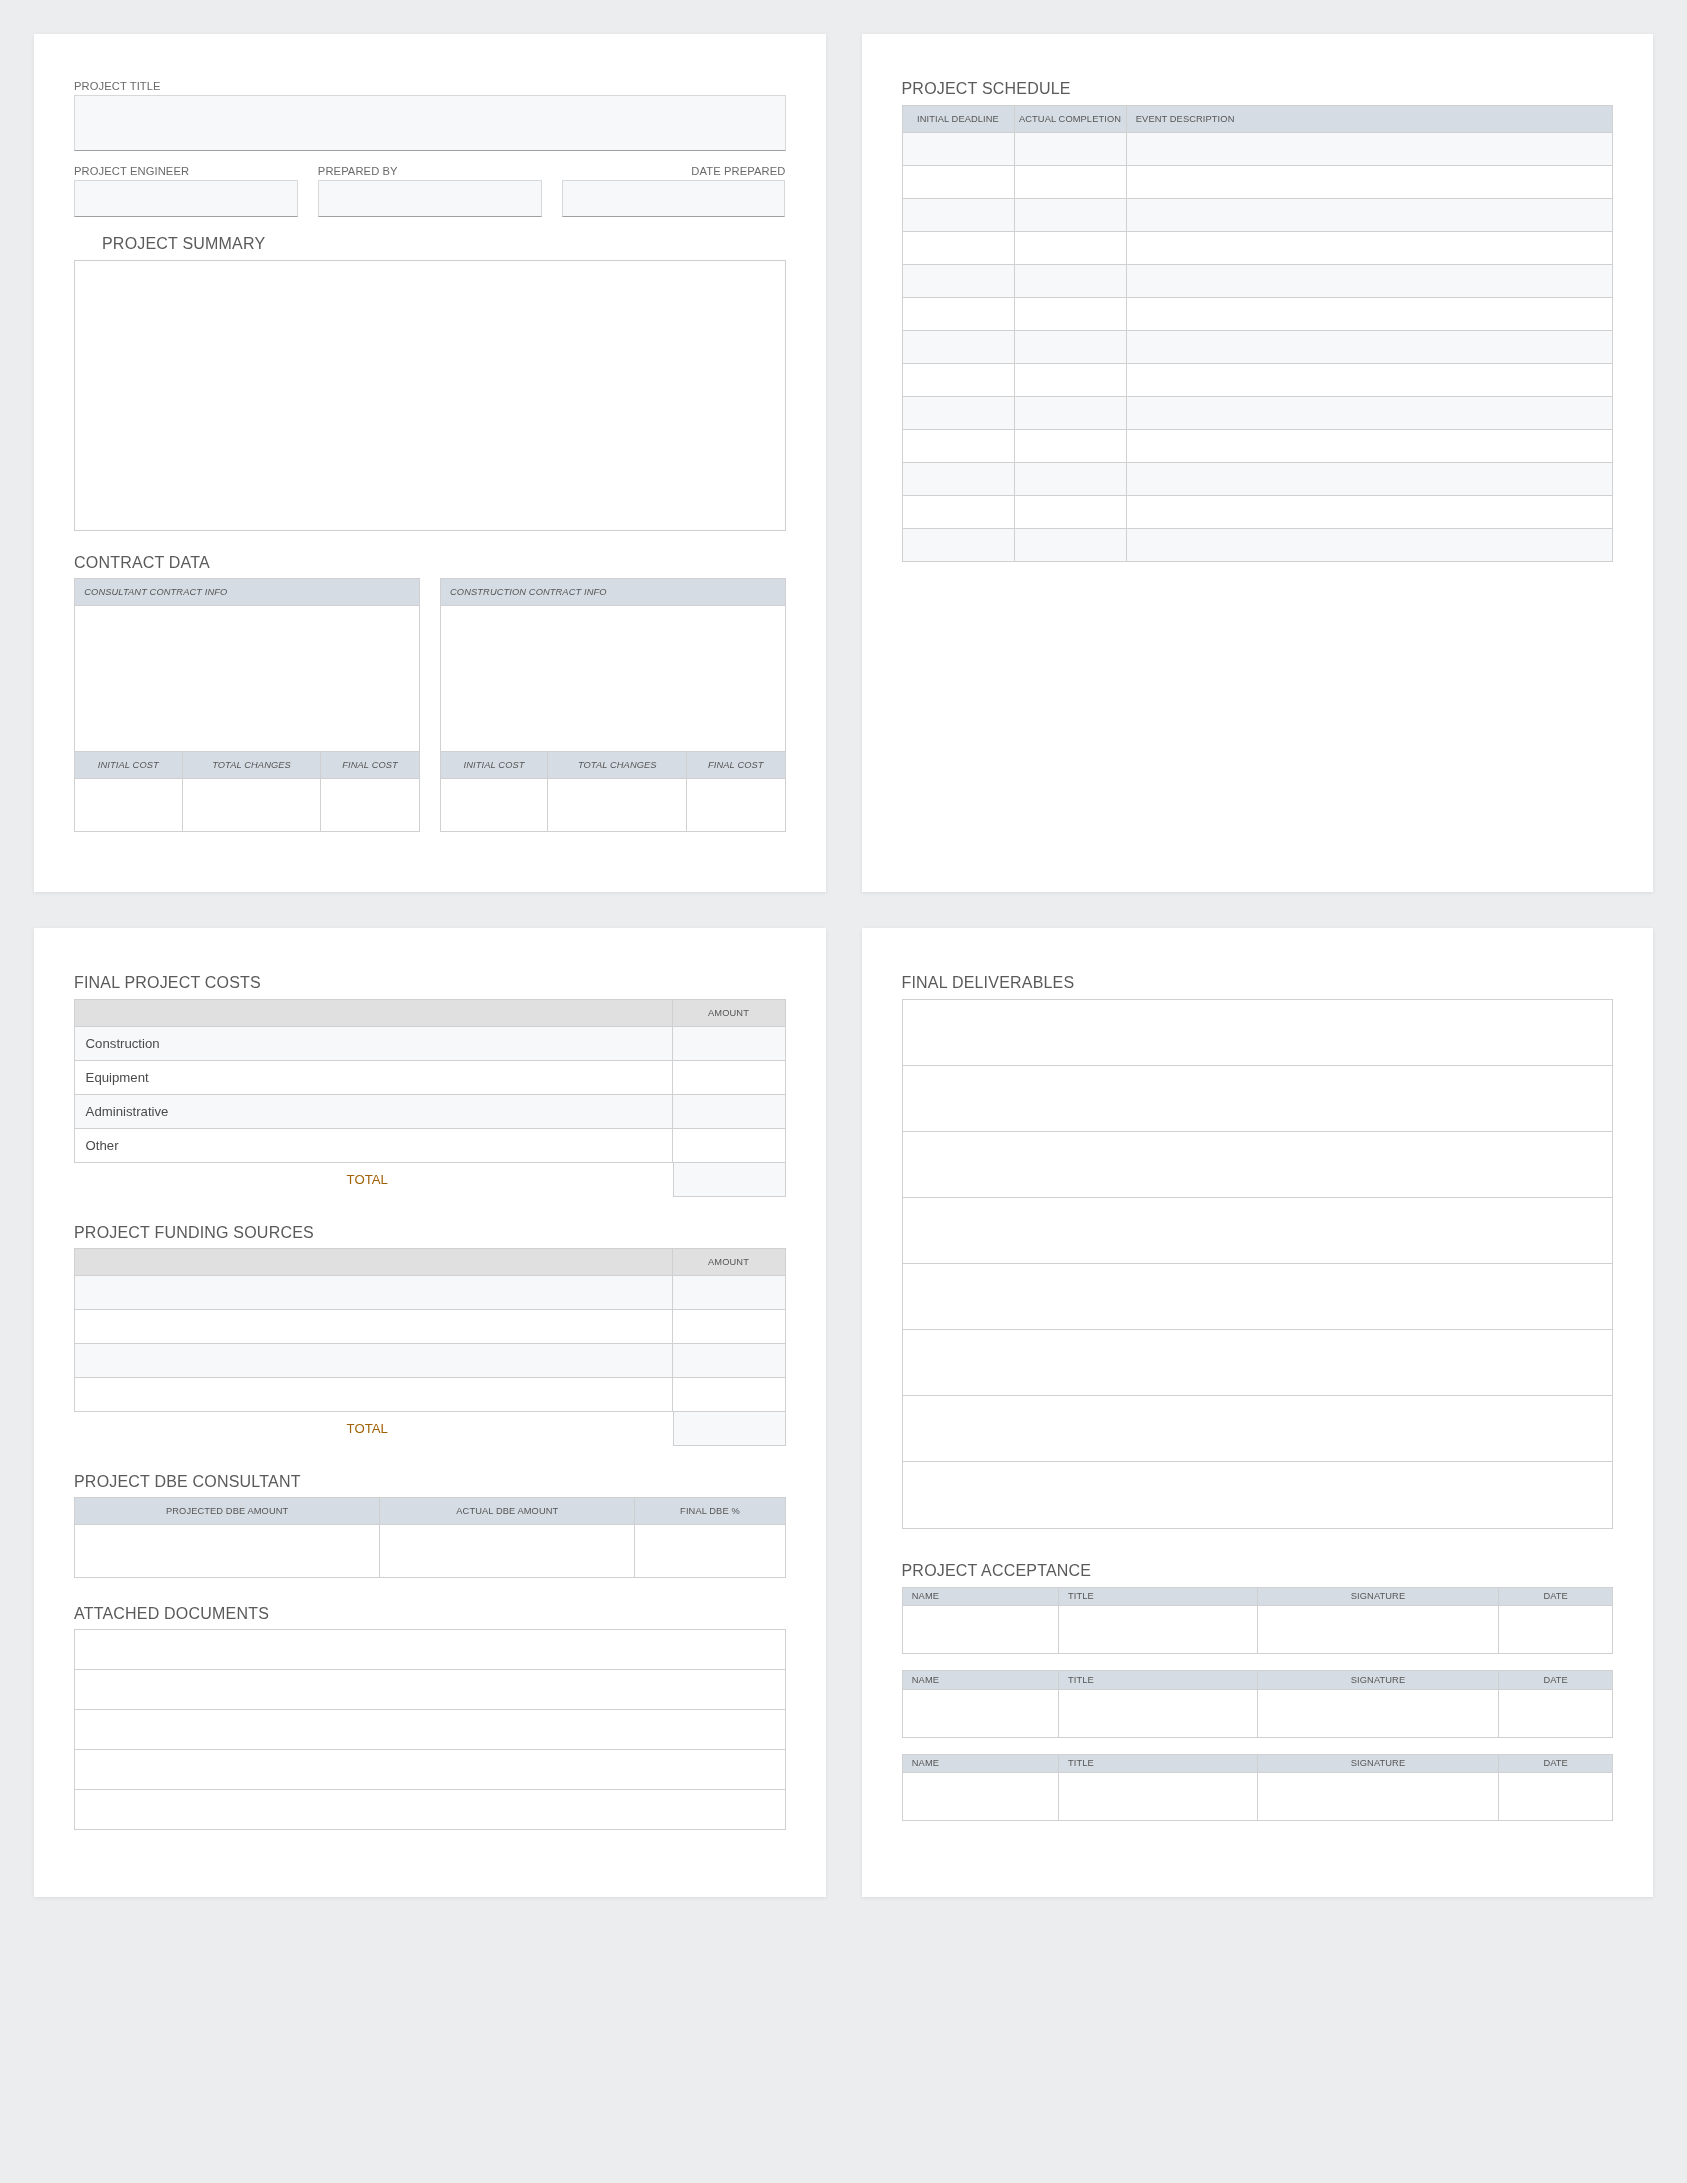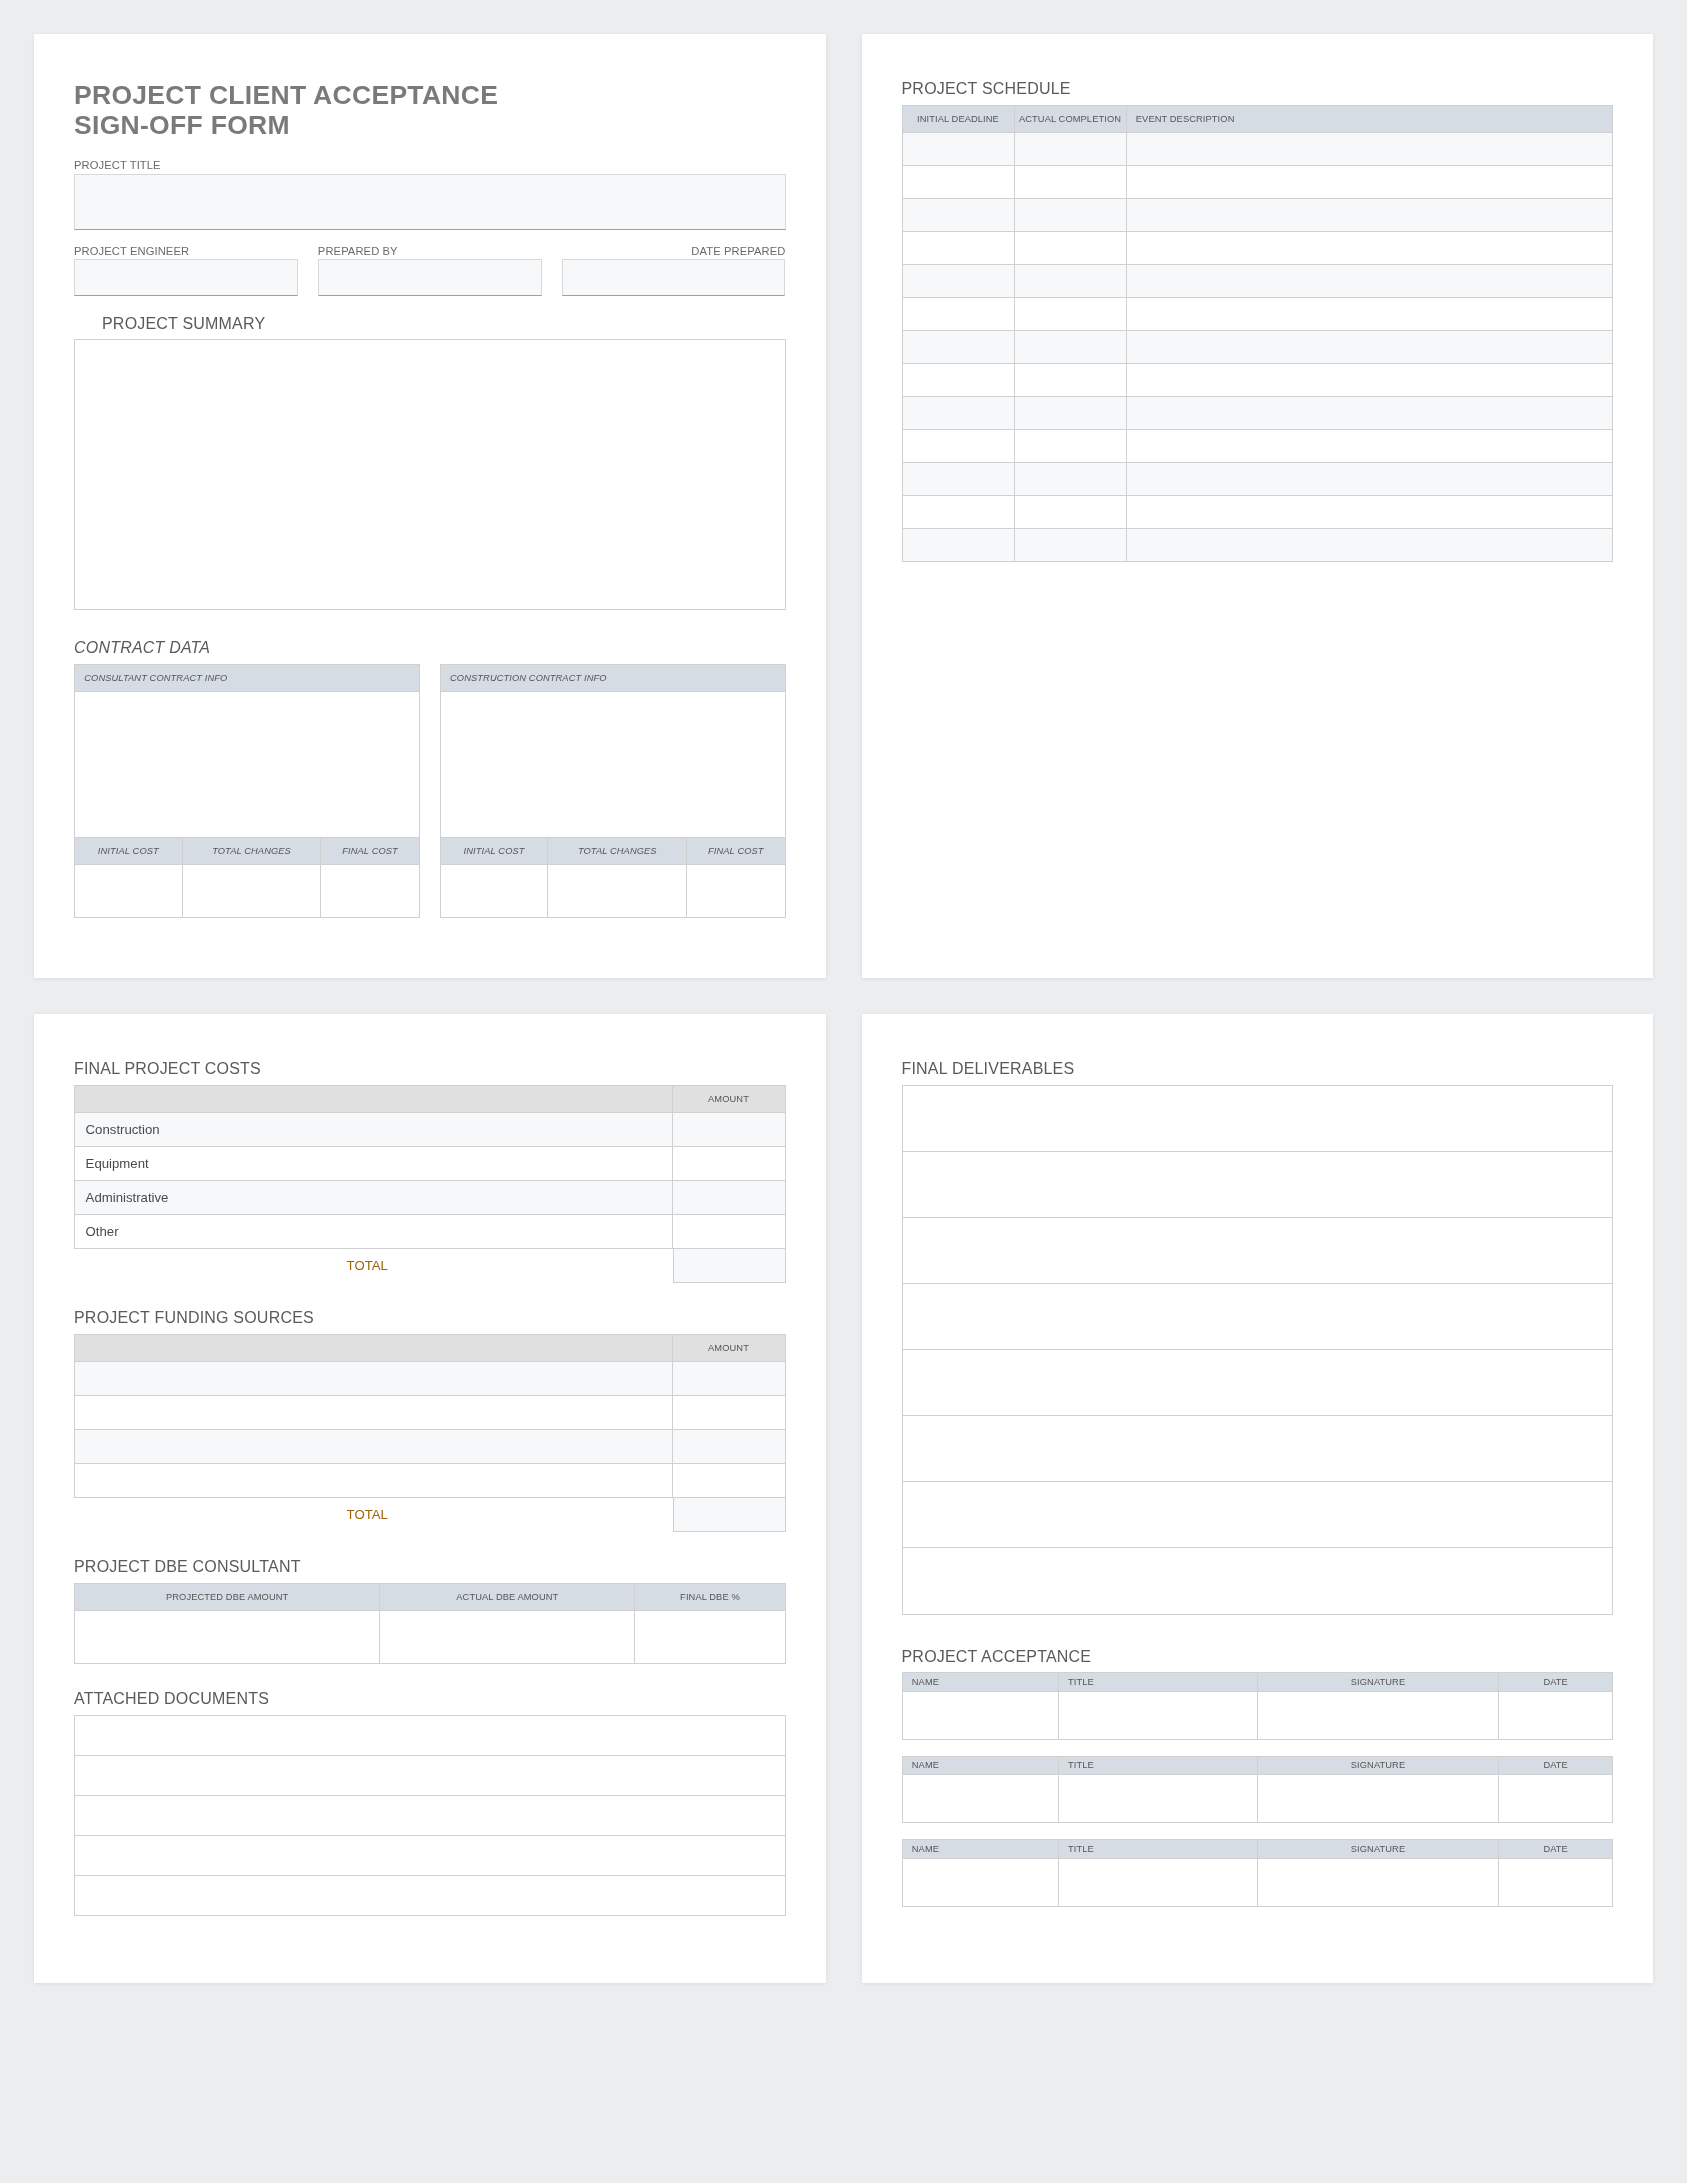--- a/index.html
+++ b/index.html
@@ -139,24 +139,20 @@
   .sig-block table th { height: 18.5px; }
   .sig-block table td { height: 48px; background: #fff; }
   .contract-wrap table td.big { height: 146px; background:#fff; }
 </style>
 </head>
 <body>
 
 <div class="page-grid">
 
   <div class="panel">
-    <div class="title-main">
-      <span>PROJECT CLIENT ACCEPTANCE</span><br>
-      <span>SIGN-OFF FORM</span>
-    </div>
 
     <div class="flabel">PROJECT TITLE</div>
     <div class="fbox" style="height:56px;"></div>
 
     <div class="row3" style="margin-top:14.6px;">
       <div>
         <div class="flabel">PROJECT ENGINEER</div>
         <div class="fbox" style="height:37px;"></div>
       </div>
       <div>
@@ -165,21 +161,21 @@
       </div>
       <div>
         <div class="flabel" style="text-align:right;">DATE PREPARED</div>
         <div class="fbox" style="height:37px;"></div>
       </div>
     </div>
 
     <div class="sect" style="margin-top:18.5px;margin-left:28px;">PROJECT SUMMARY</div>
     <div class="fbox outlined" style="height:271px;"></div>
 
-    <div class="sect" style="margin-top:29px;font-style:italic;">CONTRACT DATA</div>
+    <div class="sect" style="margin-top:23px;">CONTRACT DATA</div>
     <div class="row2 contract-wrap">
       <div>
         <table class="simple">
           <tbody>
               <tr>
                 <th colspan="3" class="lalign">CONSULTANT CONTRACT INFO</th>
               </tr>
           <tr>
                 <td colspan="3" class="big"></td>
               </tr>

